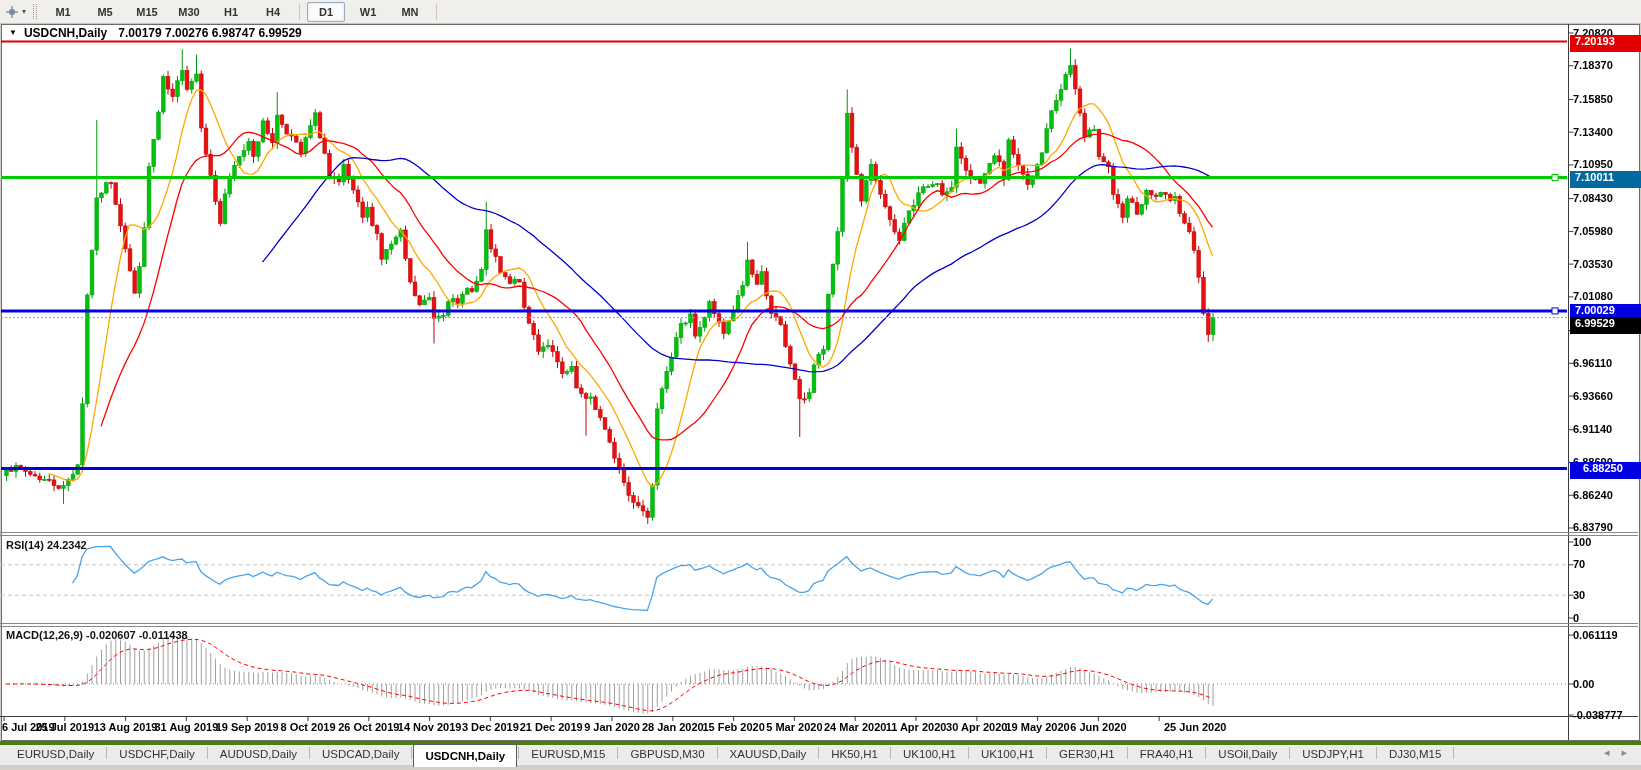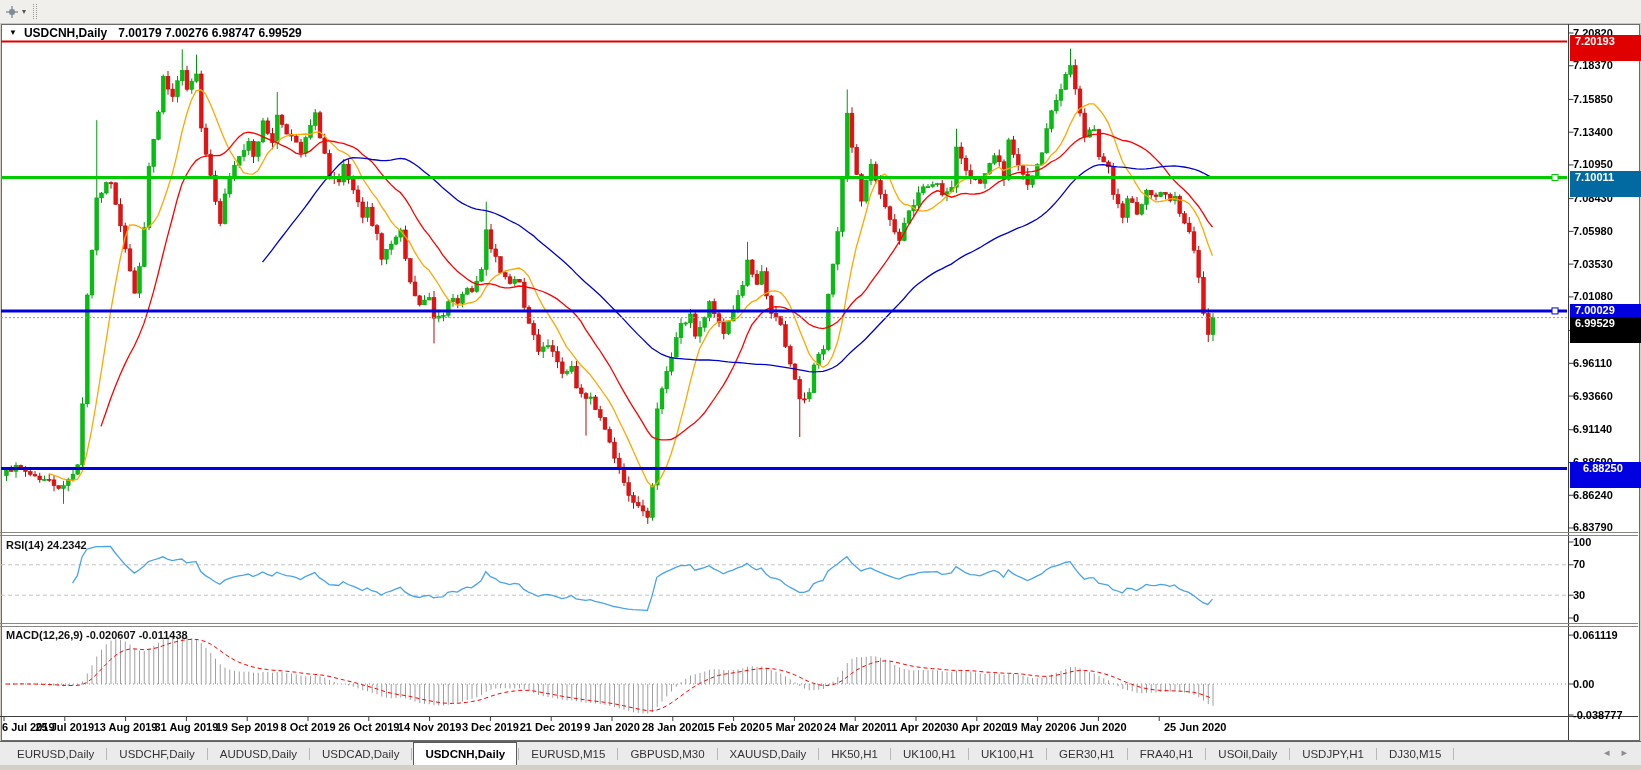--- a/index.html
+++ b/index.html
@@ -13,41 +13,54 @@
   .tf-btn.active{background:#fbfbfb;border:1px solid #9aa8bc;box-shadow:inset 0 0 3px #d8dfe8}
   .tf-sep{width:1px;height:16px;background:#c9c6c0;margin:0 7px 0 3px}
   #chart-window{position:absolute;left:1px;top:24px;width:1637px;height:715px;background:#fff;border:1px solid #6b6b6b;z-index:0}
   #chart-svg{position:absolute;left:0;top:0;width:1641px;height:770px;z-index:1}
   #title-row{position:absolute;left:3px;top:26px;height:13px;z-index:4;font-size:12px;font-weight:bold;color:#000;display:flex;align-items:center;padding-left:6px;white-space:nowrap}
   #title-row .dd-mark{font-size:8px;margin-right:7px;color:#000}
   #title-row .ohlc{margin-left:11px;font-weight:bold}
   .pane-label{position:absolute;z-index:4;font-size:11px;font-weight:bold;color:#111;white-space:nowrap}
   #price-scale,#time-scale{position:absolute;left:0;top:0;width:1641px;height:770px;z-index:3;pointer-events:none}
   .scale-label{position:absolute;left:1573px;font-size:11px;font-weight:bold;color:#000;line-height:13px;white-space:nowrap}
-  .badge{position:absolute;left:1570px;width:67px;height:26px;color:#fff;font-size:11px;font-weight:bold;line-height:13px;padding-left:5px;z-index:4}
+  .badge{position:absolute;left:1570px;width:67px;height:17px;color:#fff;font-size:11px;font-weight:bold;line-height:13px;padding-left:5px;z-index:4}
   .date-label{position:absolute;top:721px;font-size:11px;font-weight:bold;color:#000;white-space:nowrap}
-  #tab-bar{position:absolute;left:0;top:741px;width:1641px;height:24px;background:#ebebeb;border-top:1px solid #4d7c0f;display:flex;align-items:flex-end;z-index:5;padding-left:6px;box-sizing:border-box}
+  #tab-bar{position:absolute;left:0;top:741px;width:1641px;height:24px;background:#ebebeb;border-top:4px solid #4d7c0f;display:flex;align-items:center;z-index:5;padding-left:6px;box-sizing:border-box}
   .tab{height:19px;line-height:19px;padding:0 11px;font-size:11.5px;color:#333;white-space:nowrap;cursor:default;margin-bottom:1px}
   .tab.active{background:#fff;border:1px solid #5a5a5a;border-bottom:none;height:22px;line-height:22px;font-weight:bold;color:#000;margin-bottom:0}
   .tab-sep{width:1px;height:12px;background:#b8b8b8;margin:0 1px 5px 1px}
   #tab-arrows{position:absolute;right:14px;top:746px;z-index:6;color:#8c8c8c;font-size:11px;display:flex;gap:12px}
 </style>
 </head>
 <body>
 
 <div id="toolbar">
   <div id="tool-icon">
     <svg width="14" height="14" viewBox="0 0 14 14">
       <line x1="7" y1="1" x2="7" y2="13" stroke="#5a6a7a" stroke-width="1"></line>
       <line x1="1" y1="7" x2="13" y2="7" stroke="#5a6a7a" stroke-width="1"></line>
       <rect x="5" y="5" width="4" height="4" fill="none" stroke="#5a6a7a"></rect>
     </svg>
     <span class="dd">▾</span>
   </div>
   <div class="grip"></div>
+  <div id="tf-buttons">
+      <div class="tf-btn">M1</div>
+      <div class="tf-btn">M5</div>
+      <div class="tf-btn">M15</div>
+      <div class="tf-btn">M30</div>
+      <div class="tf-btn">H1</div>
+      <div class="tf-btn">H4</div>
+      <div class="tf-sep"></div>
+      <div class="tf-btn active">D1</div>
+      <div class="tf-btn">W1</div>
+      <div class="tf-btn">MN</div>
+      <div class="tf-sep"></div>
+    </div>
 </div>
 
 <div id="chart-window"></div>
 <svg id="chart-svg" viewBox="0 0 1641 770">
     <defs>
       <clipPath id="mainClip">
         <rect x="1" y="40" width="1566" height="493"></rect>
       </clipPath>
       <clipPath id="rsiClip">
         <rect x="1" y="537" width="1566" height="85"></rect>

